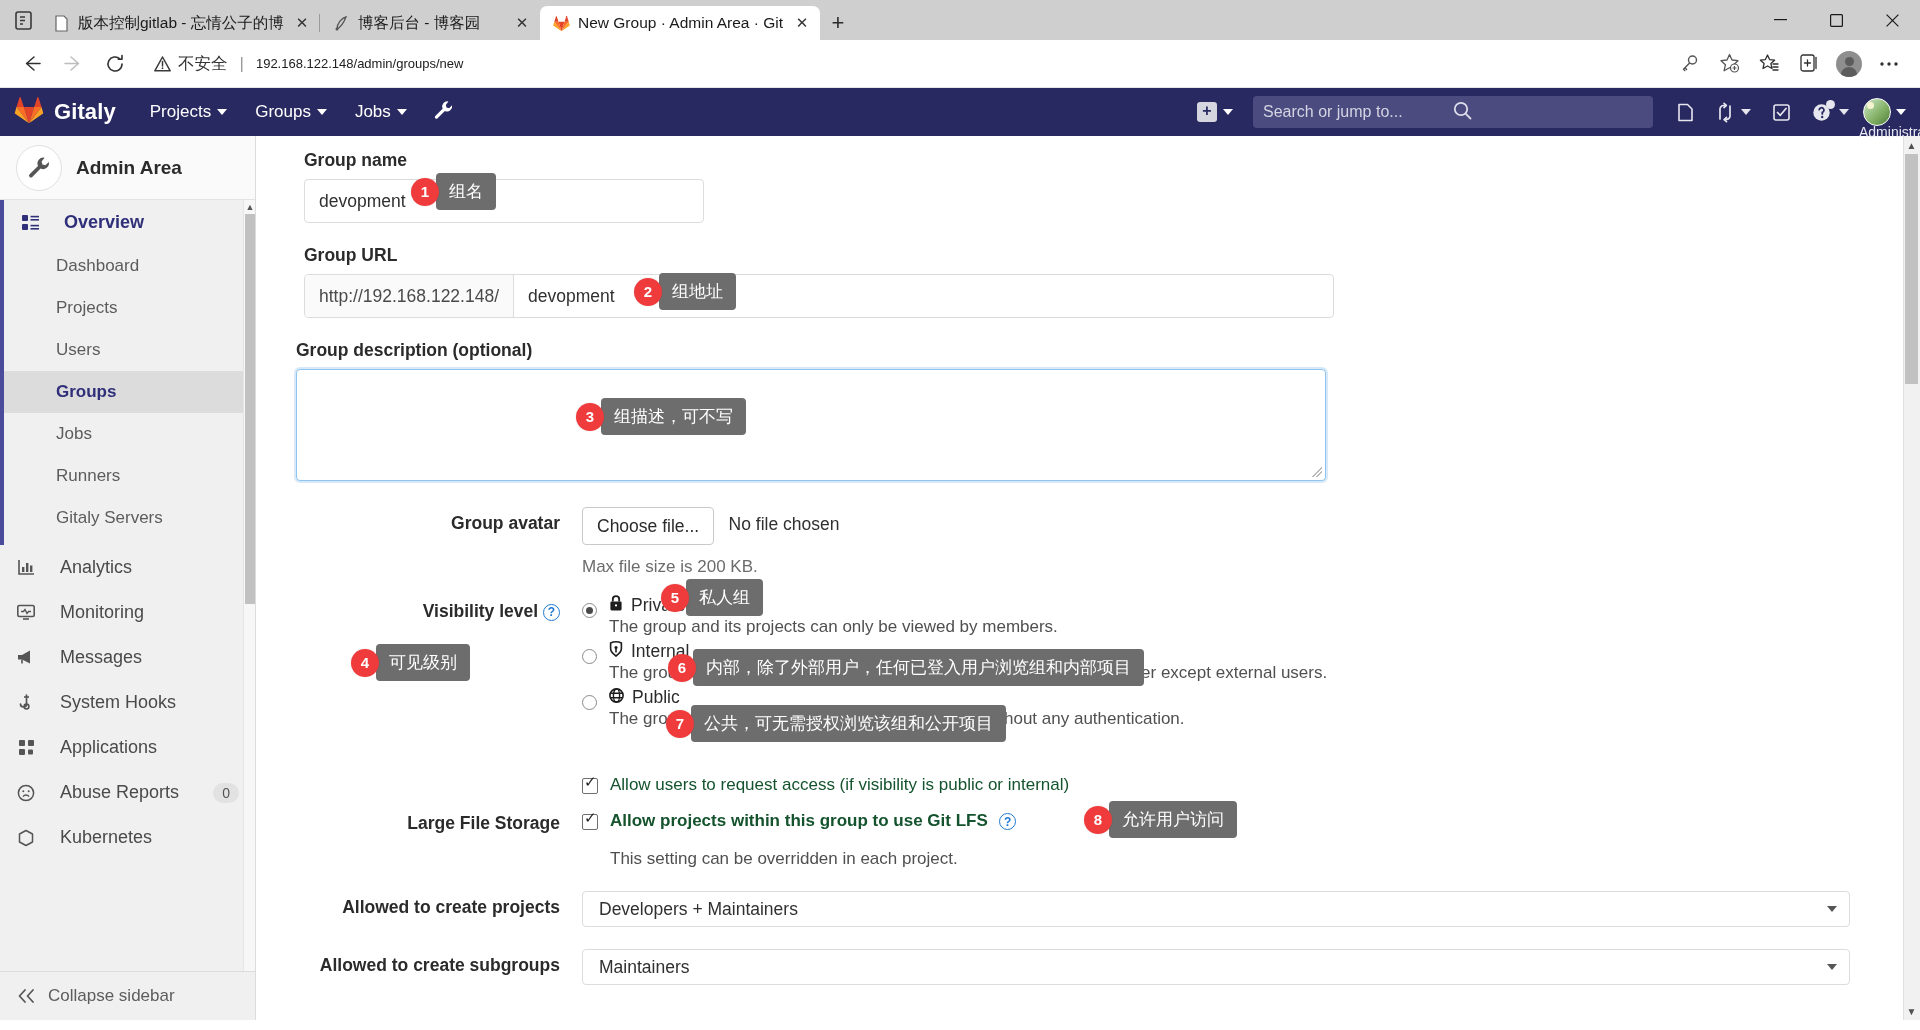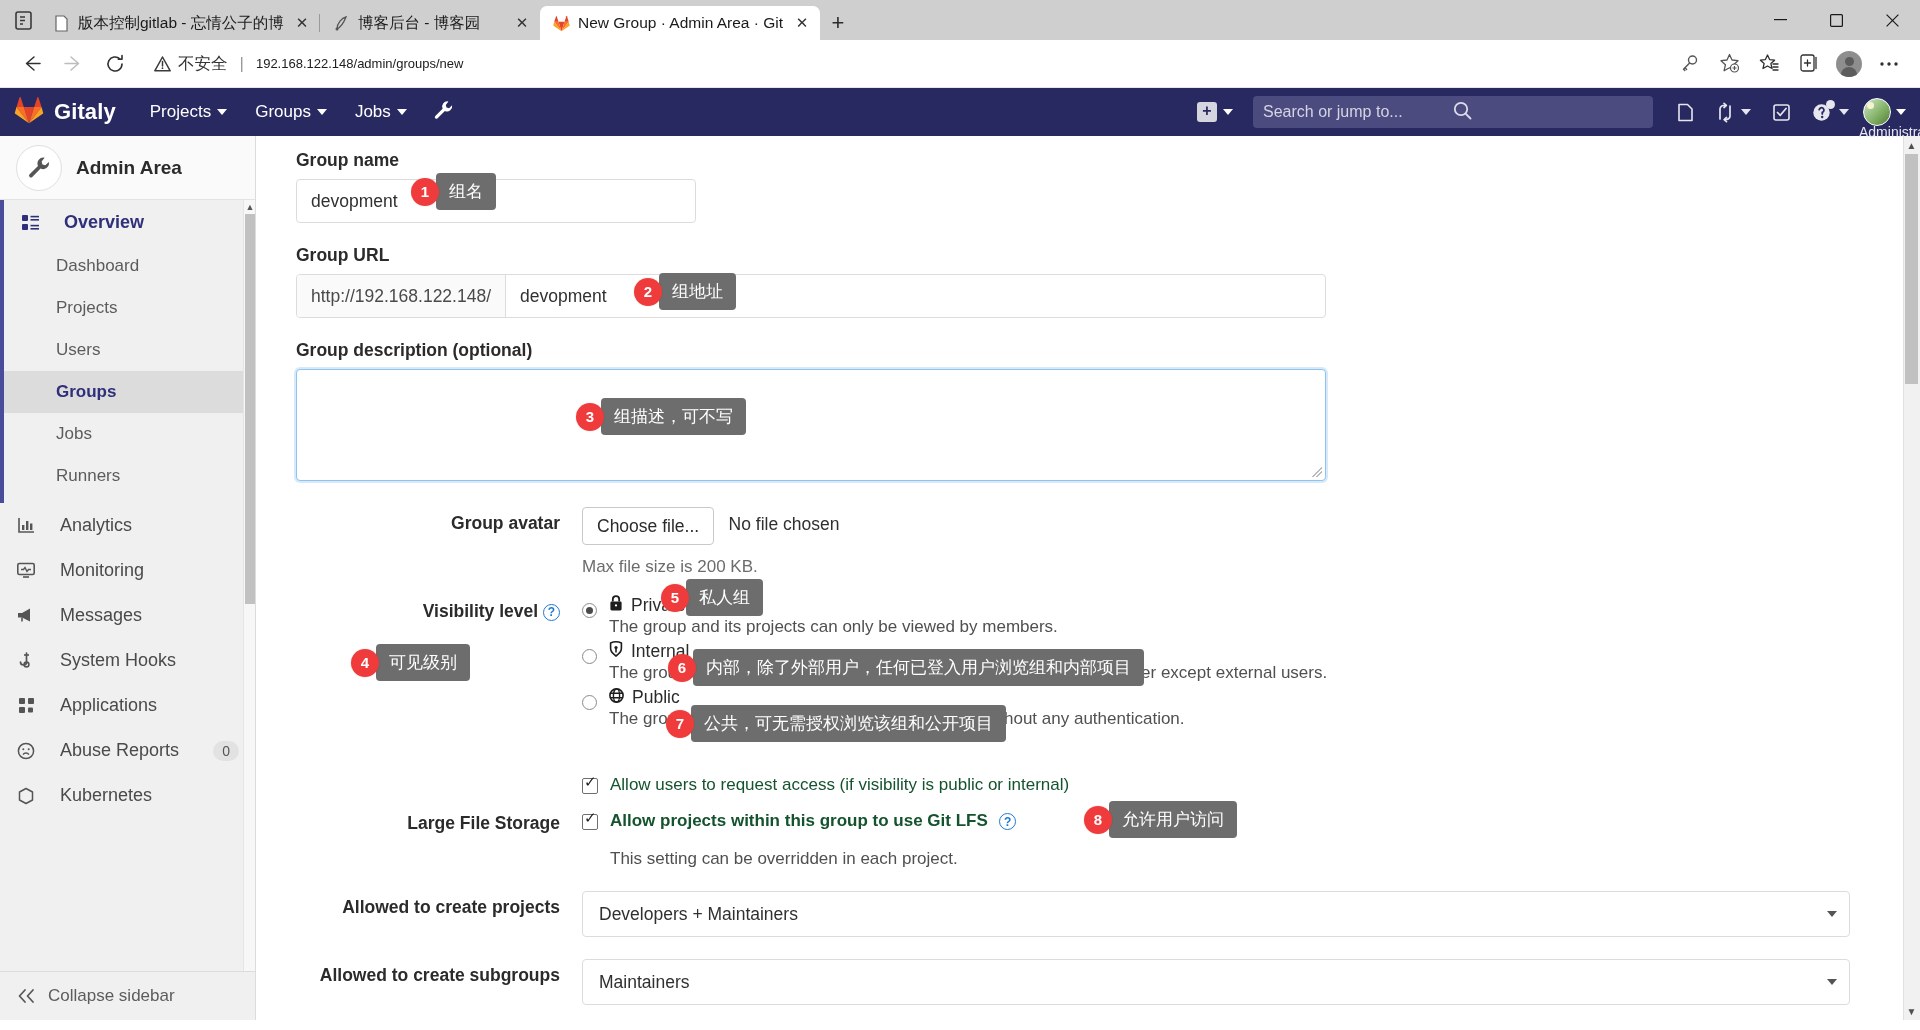--- a/index.html
+++ b/index.html
@@ -229,21 +229,21 @@
   .form-wrap { padding: 0 28px 0 40px; position: relative; }
 
   .field-label {
     font-size: 17.5px; font-weight: 700; color: #2b2b2b; margin-bottom: 8px;
   }
   .text-input {
     height: 44px; border: 1px solid #dcdcdc; border-radius: 4px;
     display: flex; align-items: center; padding: 0 14px;
     font-size: 17.5px; color: #303030; background: #fff;
   }
-  .row-gap { margin-bottom: 22px; }
+  .row-gap { margin-bottom: 22px; margin-left: 8px; }
 
   .url-group { display: flex; height: 44px; border: 1px solid #dcdcdc; border-radius: 4px; overflow: hidden; }
   .url-prefix {
     background: #fafafa; border-right: 1px solid #dcdcdc;
     display: flex; align-items: center; padding: 0 14px;
     font-size: 17.5px; color: #4a4a4a;
   }
   .url-value { flex: 1; display: flex; align-items: center; padding: 0 14px; font-size: 17.5px; color: #303030; }
 
   .textarea-box {
@@ -304,21 +304,21 @@
   .cb-sub { font-size: 17px; color: #505050; margin-top: 18px; }
 
   .help-circle {
     width: 17px; height: 17px; border-radius: 50%;
     border: 1.5px solid #1f78d1; color: #1f78d1; font-size: 12px;
     font-weight: 700; display: inline-flex; align-items: center;
     justify-content: center; vertical-align: middle;
   }
 
   .select-box {
-    height: 46px; border: 1px solid #dcdcdc; border-radius: 4px;
+    height: 36px; border: 1px solid #dcdcdc; border-radius: 4px;
     display: flex; align-items: center; justify-content: space-between;
     padding: 0 12px 0 16px; font-size: 17.5px; color: #303030; background: #fff;
   }
   .select-caret {
     width: 0; height: 0; border-left: 5px solid transparent;
     border-right: 5px solid transparent; border-top: 6px solid #555;
   }
 
   
   .callout {
@@ -626,20 +626,21 @@
               </span>
               <span>Overview</span>
             </div>
             <div class="sub-list">
               <div class="sub-item">Dashboard</div>
               <div class="sub-item">Projects</div>
               <div class="sub-item">Users</div>
               <div class="sub-item active">Groups</div>
               <div class="sub-item">Jobs</div>
               <div class="sub-item">Runners</div>
+              <div class="sub-item">Gitaly Servers</div>
             </div>
           </div>
 
           <div class="nav-top">
             <span class="nav-icon">
               <svg width="17" height="17" viewBox="0 0 17 17">
                   <path d="M1 1 v14 h15" fill="none" stroke="#555" stroke-width="1.6"></path>
                   <rect x="4" y="8" width="2.4" height="5" fill="#555"></rect>
                   <rect x="8" y="4" width="2.4" height="9" fill="#555"></rect>
                   <rect x="12" y="6.5" width="2.4" height="6.5" fill="#555"></rect>

